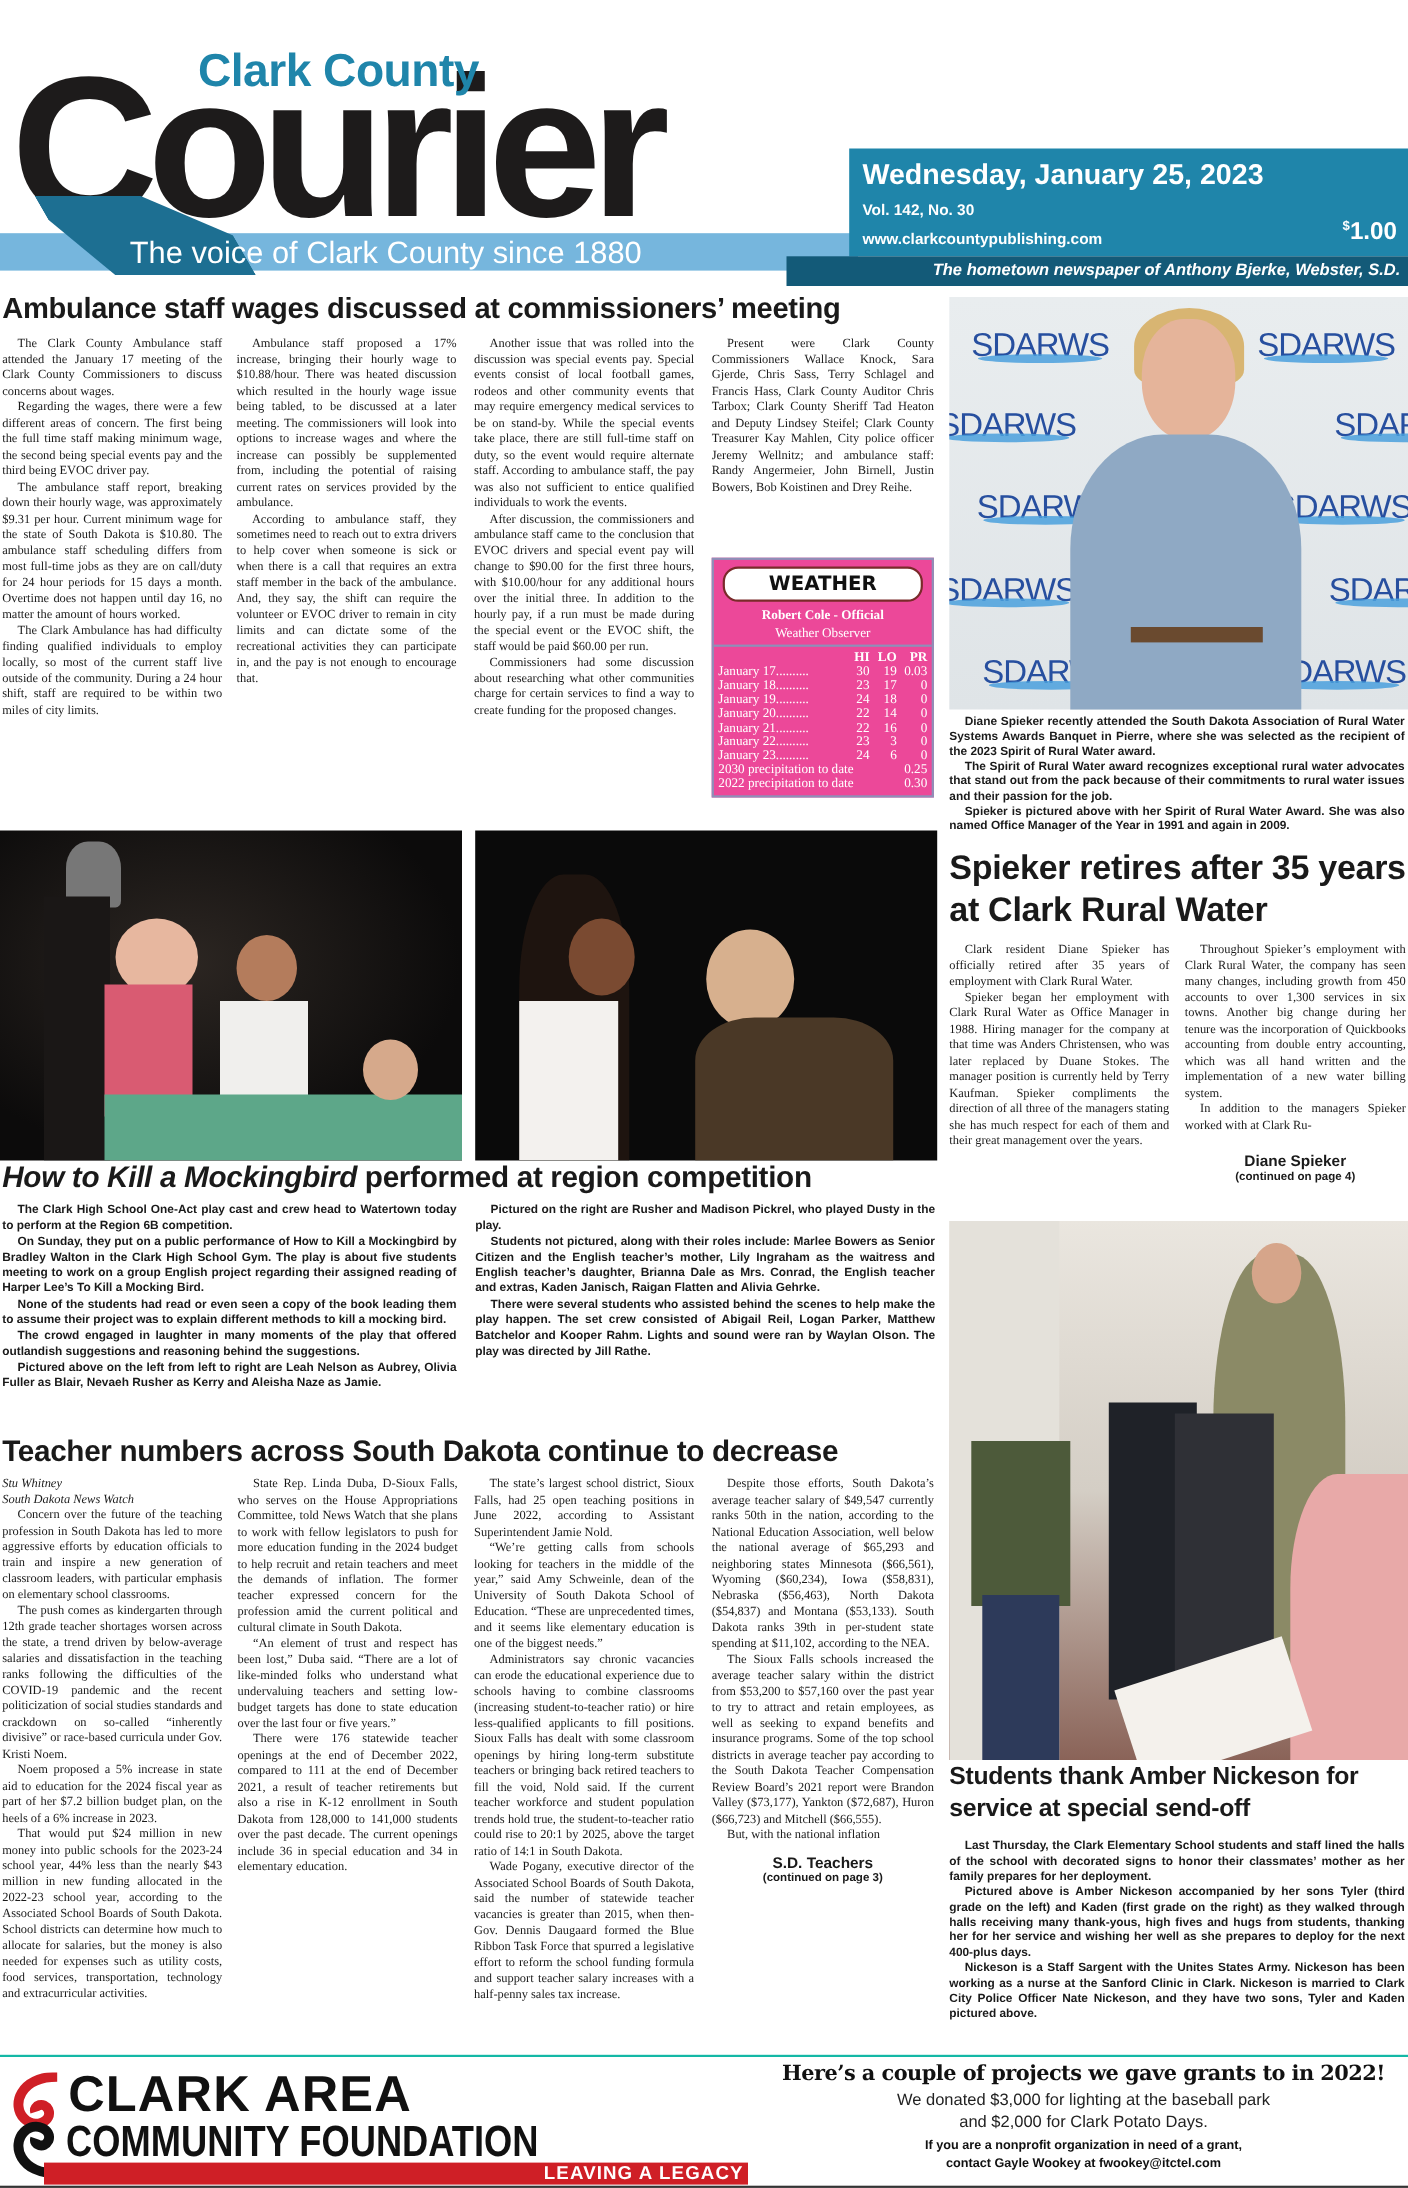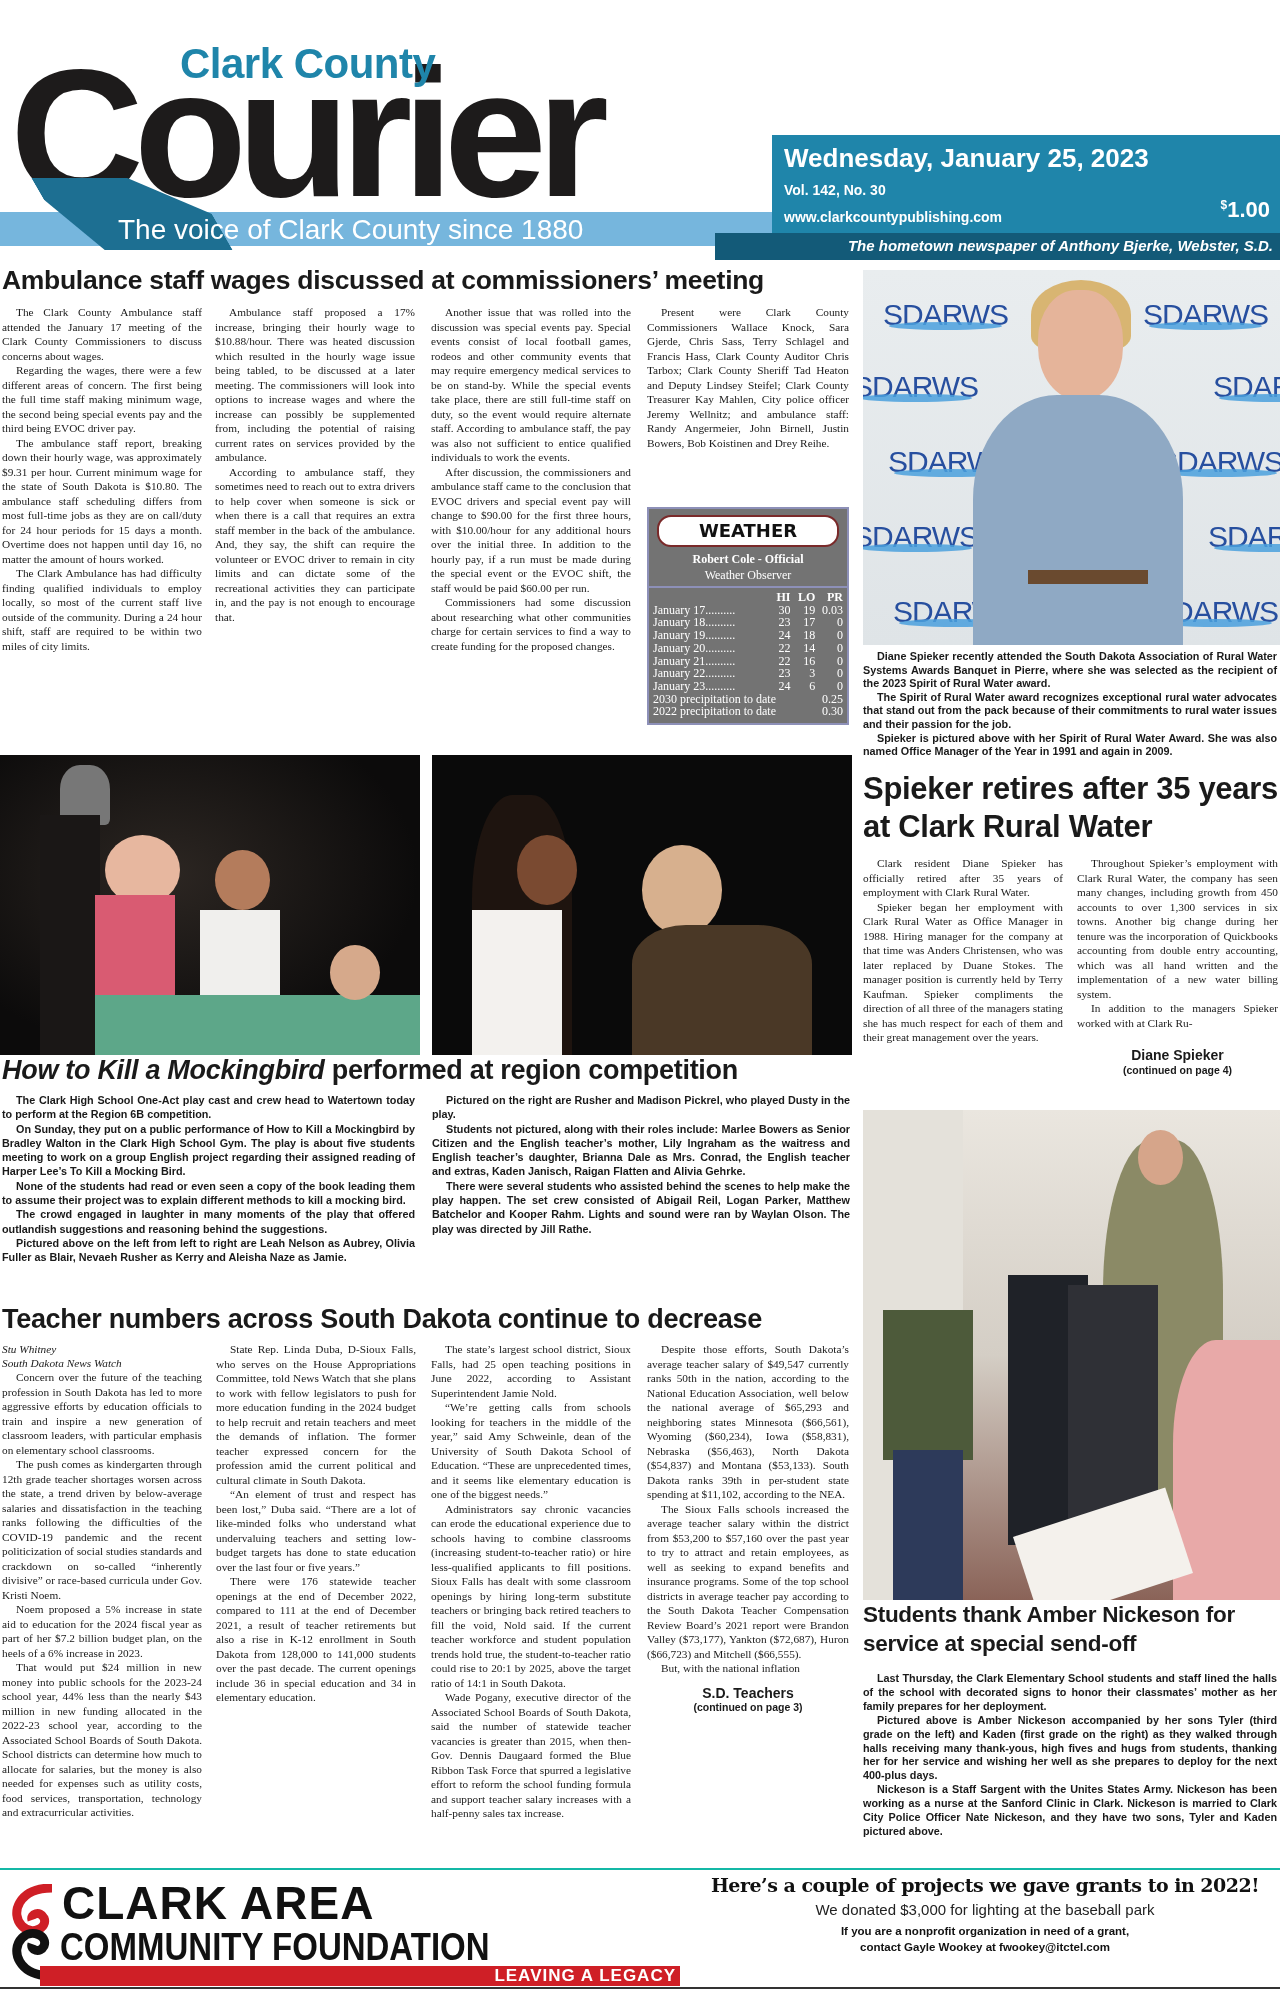--- a/index.html
+++ b/index.html
@@ -37,21 +37,21 @@
   .woman-head { position: absolute; left: 175px; top: 20px; width: 85px; height: 110px; border-radius: 45% 45% 48% 48%; background: #e5b49a; }
   .woman-hair { position: absolute; left: 168px; top: 10px; width: 100px; height: 70px; border-radius: 50% 50% 20% 20%; background: #d8b572; }
   .woman-body { position: absolute; left: 110px; top: 125px; width: 210px; height: 260px; border-radius: 40% 40% 0 0; background: #8fa9c4; }
   .woman-belt { position: absolute; left: 165px; top: 300px; width: 120px; height: 14px; background: #6a4a2f; }
 
   .photo-stage1 { background: radial-gradient(ellipse at 40% 40%, #2c2622 0%, #0c0b0b 70%); }
   .photo-stage2 { background: #0a0a0a; }
   .photo-school { background: linear-gradient(180deg, #eae6df 0%, #d4cec5 50%, #8a6358 100%); }
 
   
-  .weather { left: 647px; top: 507px; width: 202px; height: 218px; background: #737373; border: 2px solid #8d90b8; color: #fff; }
+  .weather { left: 647px; top: 507px; width: 202px; height: 218px; background: #ec4899; border: 2px solid #8d90b8; color: #fff; }
   .weather-pill { position: absolute; left: 8px; top: 6px; width: 182px; height: 32px; background: #fff; border: 2px solid #7a2a2a; border-radius: 14px; color: #111; font-family: "DejaVu Sans", sans-serif; font-weight: 700; font-size: 18px; text-align: center; line-height: 28px; }
   .weather-obs { position: absolute; left: 0; top: 42px; width: 198px; text-align: center; font-size: 12px; line-height: 16px; }
   .weather-obs .l1 { font-weight: 700; }
   .weather-rule { position: absolute; left: 0; top: 77px; width: 198px; height: 2px; background: #8d90b8; }
   .weather-table { position: absolute; left: 4px; top: 82px; width: 190px; font-size: 12px; line-height: 12.7px; border-collapse: collapse; }
   .weather-table th { font-weight: 700; text-align: right; }
   .weather-table td { text-align: right; padding: 0; white-space: nowrap; }
   .weather-table td.day { text-align: left; }
   .weather-table td.total { text-align: left; }
 
@@ -311,16 +311,17 @@
     <path d="M44 4 C10 4 2 30 14 42 C24 52 40 44 36 34 C32 26 22 30 24 36" fill="none" stroke="#cf1f26" stroke-width="9"></path>
     <path d="M44 92 C10 92 2 66 14 54 C24 44 40 52 36 62 C32 70 22 66 24 60" fill="none" stroke="#111" stroke-width="9"></path>
   </svg>
   <div class="ad-name1">CLARK AREA</div>
   <div class="ad-name2">COMMUNITY FOUNDATION</div>
   <div class="ad-legacy-bar"></div>
   <div class="ad-legacy">LEAVING A LEGACY</div>
   <div class="ad-right">
     <div class="ad-head">Here’s a couple of projects we gave grants to in 2022!</div>
     <div class="ad-line">We donated $3,000 for lighting at the baseball park</div>
+    <div class="ad-line" style="margin-top:2px;">and $2,000 for Clark Potato Days.</div>
     <div class="ad-small">If you are a nonprofit organization in need of a grant,</div>
     <div class="ad-small" style="margin-top:0;">contact Gayle Wookey at fwookey@itctel.com</div>
   </div>
 </aside>
 
 </body></html>

